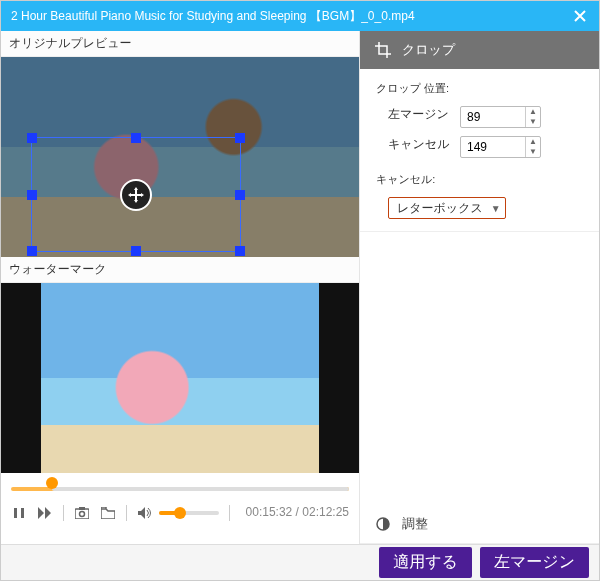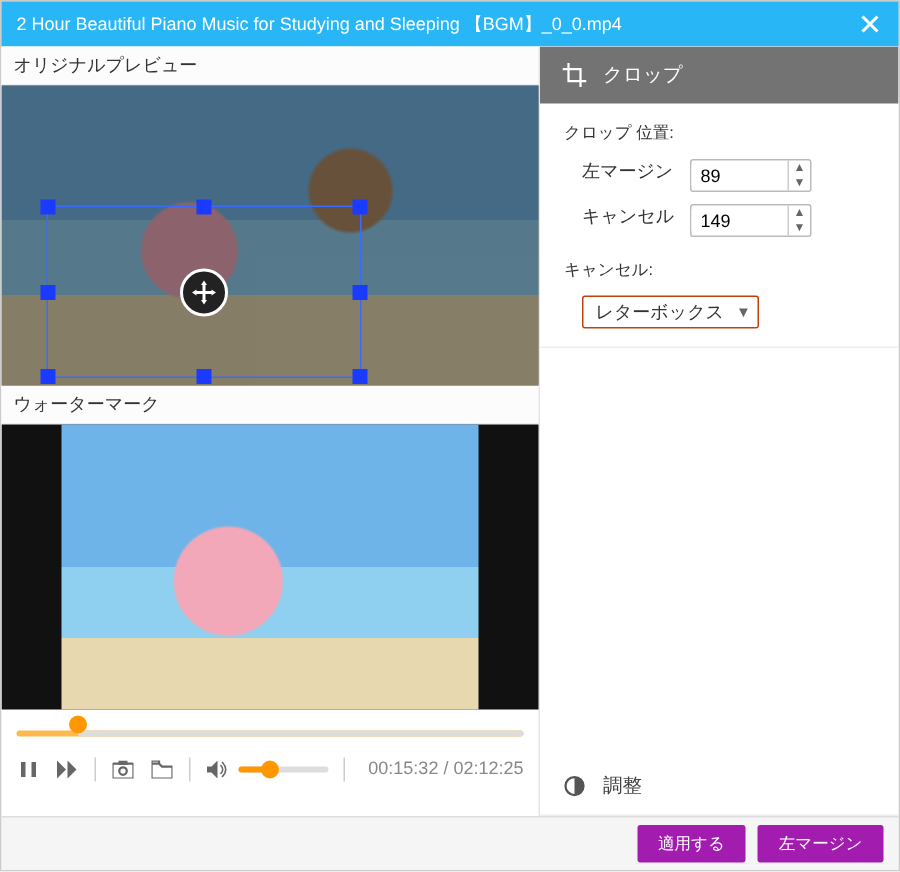--- a/index.html
+++ b/index.html
@@ -51,21 +51,21 @@
   .field-row { display: flex; align-items: flex-start; gap: 8px; margin-bottom: 8px; padding-left: 12px; }
   .field-row label { width: 64px; font-size: 12px; }
   .spinbox { display: flex; align-items: center; border: 1px solid #bbb; border-radius: 2px; height: 22px; background: #fff; }
   .spinbox input { width: 64px; border: none; outline: none; font-size: 12px; padding: 0 6px; }
   .spin-btns { display: flex; flex-direction: column; border-left: 1px solid #ccc; }
   .spin-btns div { width: 14px; height: 10px; font-size: 8px; line-height: 10px; text-align: center; color: #666; cursor: pointer; }
   .combo { display: inline-flex; align-items: center; border: 1px solid #c2410c; border-radius: 2px; height: 22px; background: #fff; padding: 0 4px 0 8px; font-size: 12px; gap: 8px; cursor: pointer; }
   .combo .caret { font-size: 10px; color: #666; }
   .spacer { flex: 1; }
   .footer { height: 36px; background: #f5f5f5; border-top: 1px solid #ddd; display: flex; align-items: center; justify-content: flex-end; padding: 0 10px; gap: 8px; }
-  .btn { background: #a21caf; color: #fff; border: none; padding: 5px 14px; font-size: 11px; border-radius: 2px; cursor: pointer; }
+  .btn { background: #4c1d95; color: #fff; border: none; padding: 5px 14px; font-size: 16px; border-radius: 2px; cursor: pointer; }
   svg { display: block; }
 </style>
 </head>
 <body>
 
 <div class="window">
 
   <div class="titlebar">
     <div class="title">2 Hour Beautiful Piano Music for Studying and Sleeping 【BGM】_0_0.mp4</div>
     <div class="close-btn">

